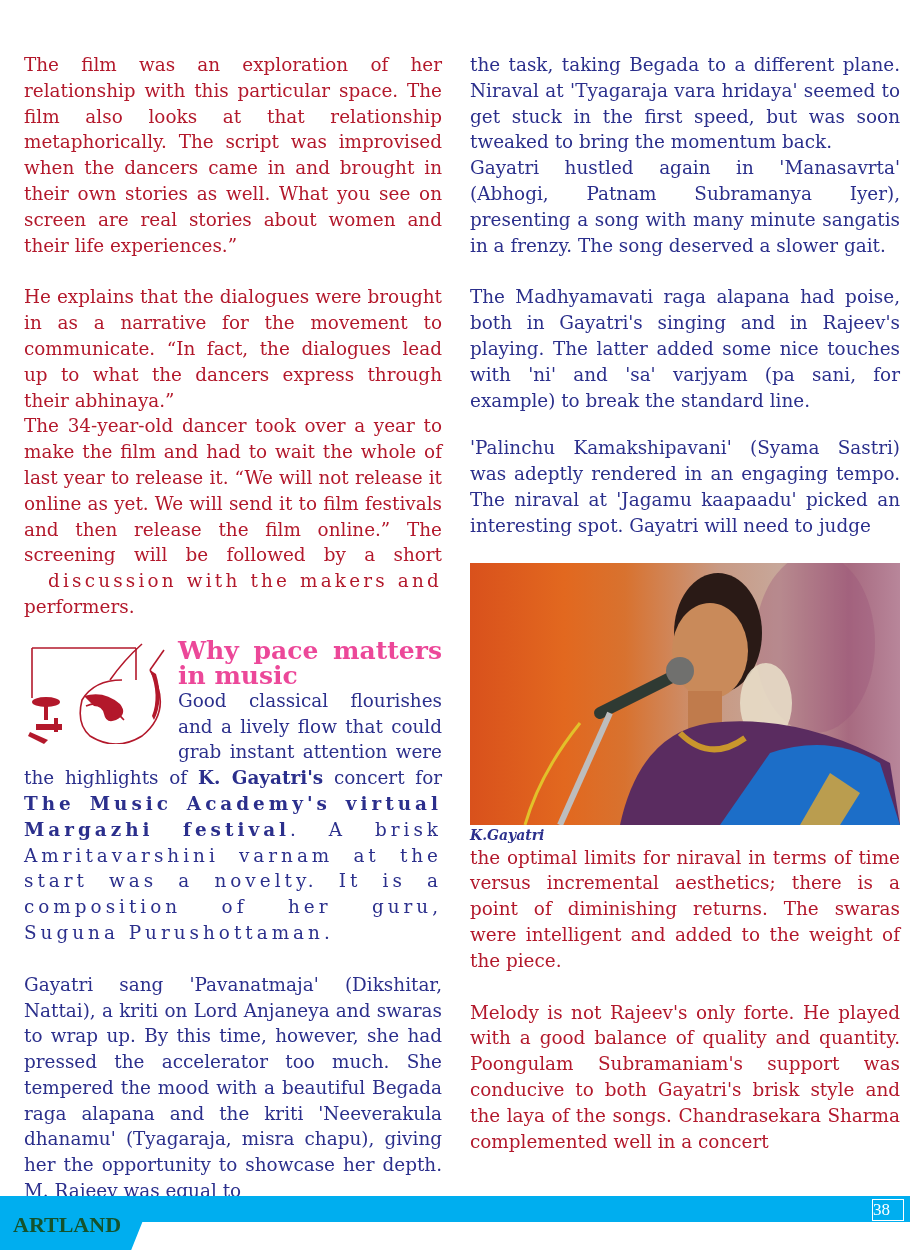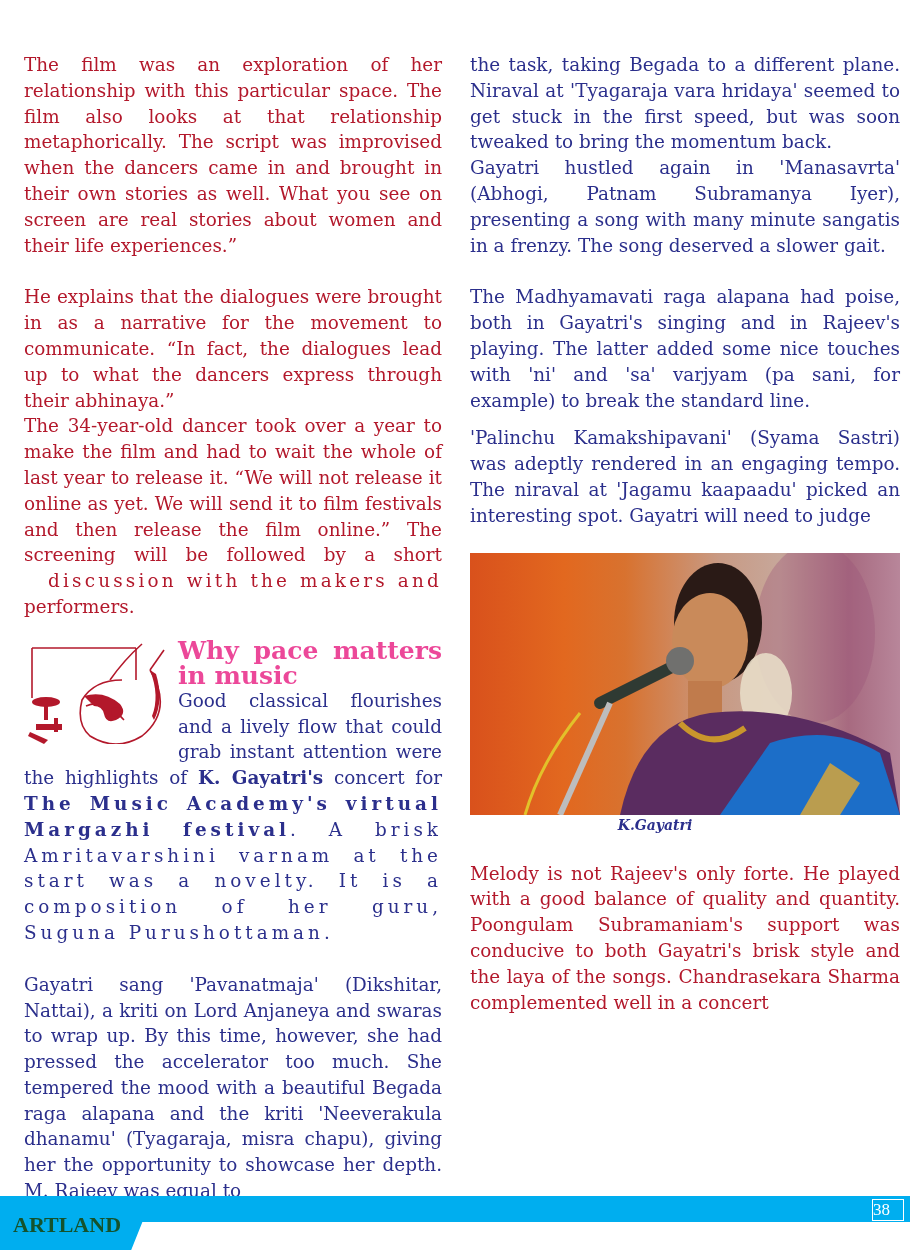--- a/index.html
+++ b/index.html
@@ -12,21 +12,21 @@
       position: absolute; top: 52px;
       font-size: 18.4px; line-height: 25.8px;
       text-align: justify;
     }
     .col-left { left: 24px; width: 418px; }
     .col-right { left: 470px; width: 430px; }
     .red { color: #b3182b; }
     .blue { color: #2b2f8c; }
     p { margin: 0; }
     .gap { margin-top: 26px; }
-    .gap-lg { margin-top: 12px; }
+    .gap-lg { margin-top: 22px; }
     .spaced { letter-spacing: 3.2px; margin-left: 24px; }
     .spaced-big { letter-spacing: 4px; }
     .b { font-weight: bold; }
 
     .sidebar-block { margin-top: 14px; position: relative; }
     .music-icon {
       float: left; width: 148px; height: 104px; margin-right: 6px; margin-top: 2px;
     }
     .box-heading {
       font-weight: bold; color: #ec4899; font-size: 25px; line-height: 25px;
@@ -34,21 +34,21 @@
     }
 
     .photo-wrap {
       margin-top: 24px; width: 430px;
     }
     .photo {
       width: 430px; height: 262px; position: relative; overflow: hidden;
       background: linear-gradient(90deg, #d9511c 0%, #e2681f 22%, #d8722f 36%, #c89a84 58%, #c7a79a 72%, #a76a80 88%, #b8869a 100%);
     }
     .caption {
-      text-align: center; font-style: italic; font-weight: bold; color: #2b2f8c;
+      font-style: italic; font-weight: bold; color: #2b2f8c;
       font-size: 14px; line-height: 20px; padding-right: 60px;
     }
 
     .footer-bar {
       position: absolute; left: 0; top: 1196px; width: 910px; height: 26px;
       background: #00aeef;
     }
     .footer-tab {
       position: absolute; left: 0; top: 1196px; width: 160px; height: 54px;
       background: #00aeef;
@@ -123,19 +123,20 @@
         <path d="M210 170 Q240 200 275 175" stroke="#c9962c" stroke-width="6" fill="none"></path>
         <path d="M210 110 L130 150" stroke="#2f3a33" stroke-width="12" stroke-linecap="round"></path>
         <circle cx="210" cy="108" r="14" fill="#70706e"></circle>
         <path d="M140 150 L90 262" stroke="#bdbdbd" stroke-width="6"></path>
         <path d="M110 160 Q70 210 55 262" stroke="#e2c12a" stroke-width="3" fill="none"></path>
       </svg>
     </div>
     <div class="caption">K.Gayatri</div>
   </div>
 
+  <p class="red">the optimal limits for niraval in terms of time versus incremental aesthetics; there is a point of diminishing returns. The swaras were intelligent and added to the weight of the piece.</p>
   <p class="red gap">Melody is not Rajeev's only forte. He played with a good balance of quality and quantity. Poongulam Subramaniam's support was conducive to both Gayatri's brisk style and the laya of the songs. Chandrasekara Sharma complemented well in a concert</p>
 </div>
 
 <div class="footer-bar"></div>
 <div class="footer-tab"></div>
 <div class="brand">ARTLAND</div>
 <div class="page-num">38</div>
 
 </body></html>

